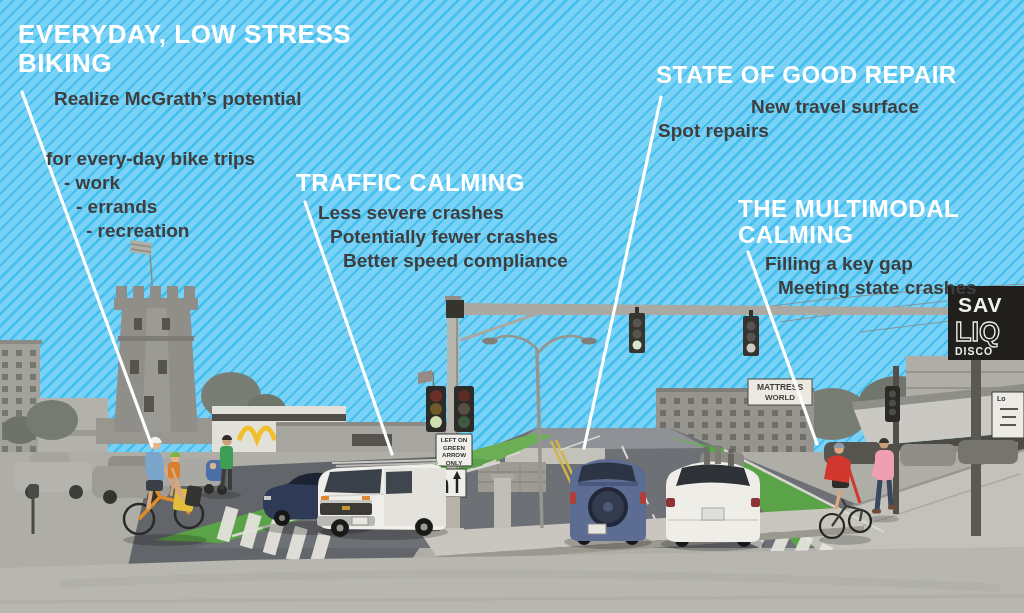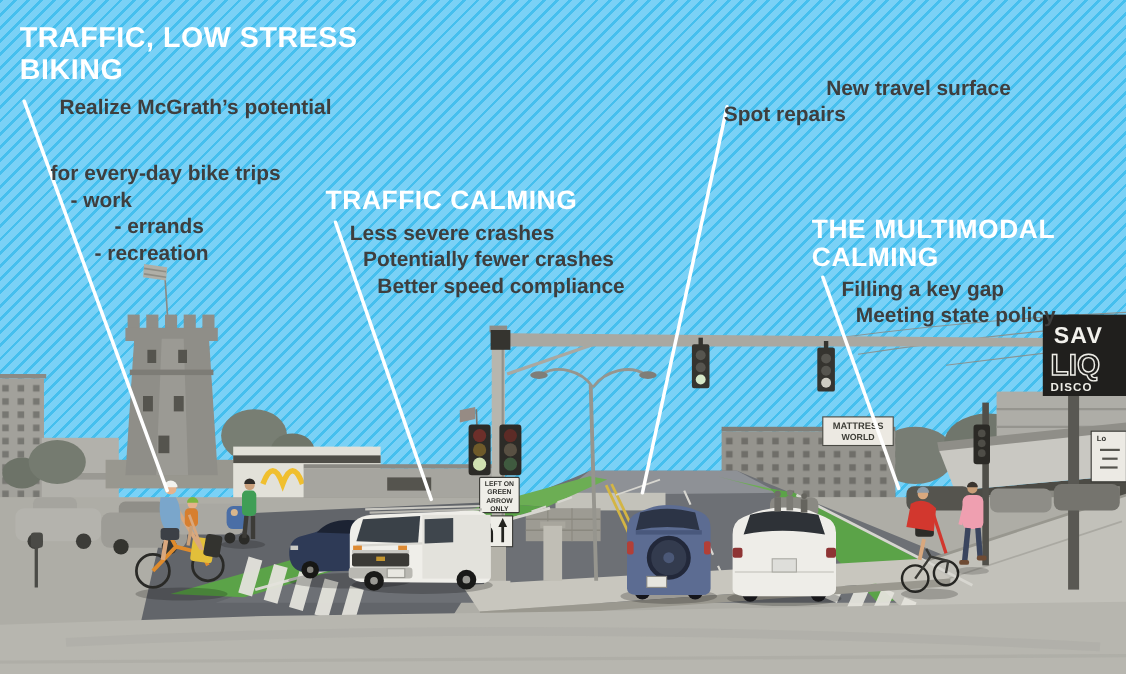--- a/index.html
+++ b/index.html
@@ -421,39 +421,40 @@
 
     <g stroke="#ffffff" stroke-width="3.2" stroke-linecap="round">
       <line x1="22" y1="92" x2="152" y2="446"></line>
       <line x1="305" y1="202" x2="392" y2="454"></line>
       <line x1="661" y1="97" x2="584" y2="448"></line>
       <line x1="748" y1="252" x2="817" y2="444"></line>
     </g>
   </svg>
 
   <div class="callout" style="left:18px;top:20px;width:334px;">
-    <div class="co-title t26">TRAFFIC, LOW STRESS BIKING</div>
+    <div class="co-title t26">EVERYDAY, LOW STRESS BIKING</div>
     <div class="co-line" style="margin-left:36px;margin-top:10px;">Realize McGrath’s potential</div>
     <div class="co-line" style="margin-left:28px;margin-top:36px;">for every-day bike trips</div>
     <div class="co-line" style="margin-left:46px;">- work</div>
-    <div class="co-line" style="margin-left:86px;">- errands</div>
+    <div class="co-line" style="margin-left:58px;">- errands</div>
     <div class="co-line" style="margin-left:68px;">- recreation</div>
   </div>
 
   <div class="callout" style="left:296px;top:170px;width:330px;">
     <div class="co-title">TRAFFIC CALMING</div>
     <div class="co-line" style="margin-left:22px;margin-top:5px;">Less severe crashes</div>
     <div class="co-line" style="margin-left:34px;">Potentially fewer crashes</div>
     <div class="co-line" style="margin-left:47px;">Better speed compliance</div>
   </div>
 
   <div class="callout" style="left:656px;top:62px;width:340px;">
+    <div class="co-title">STATE OF GOOD REPAIR</div>
     <div class="co-line" style="margin-left:18px;margin-top:7px;text-align:center;">New travel surface</div>
     <div class="co-line" style="margin-left:2px;">Spot repairs</div>
   </div>
 
   <div class="callout" style="left:738px;top:196px;width:230px;">
     <div class="co-title">THE MULTIMODAL CALMING</div>
     <div class="co-line" style="margin-left:27px;margin-top:3px;">Filling a key gap</div>
-    <div class="co-line" style="margin-left:40px;">Meeting state policy</div>
+    <div class="co-line" style="margin-left:40px;">Meeting state crashes</div>
   </div>
 
 </div>
 
 </body></html>

